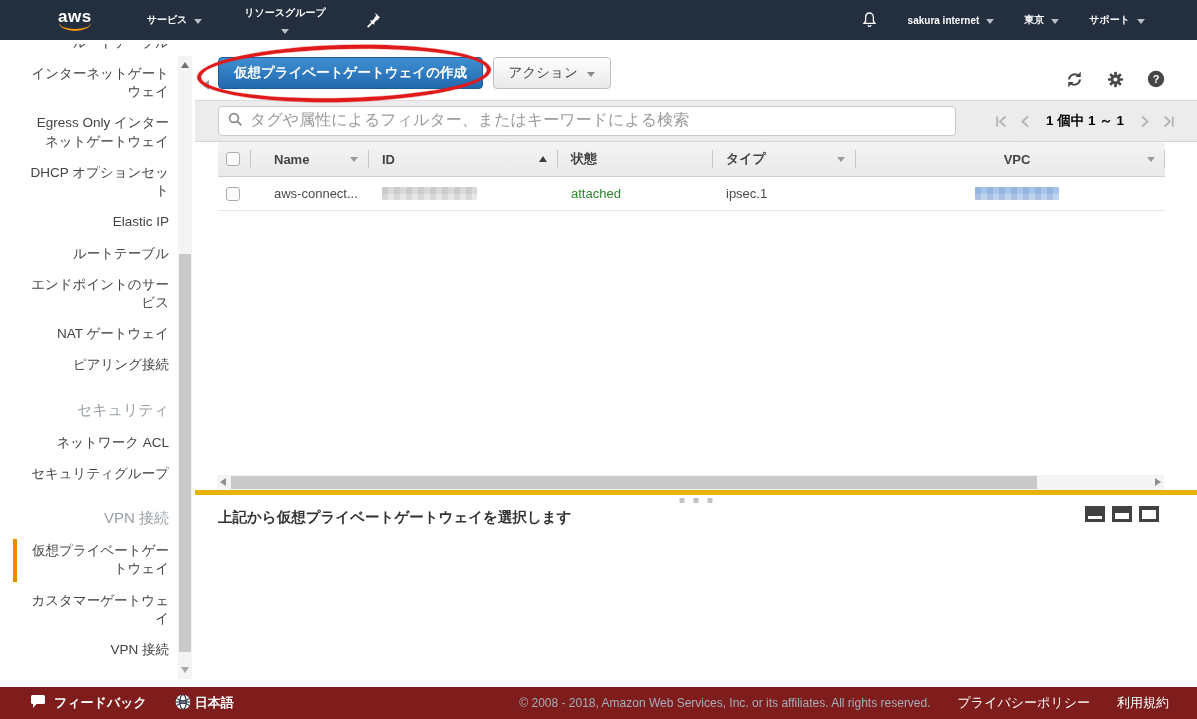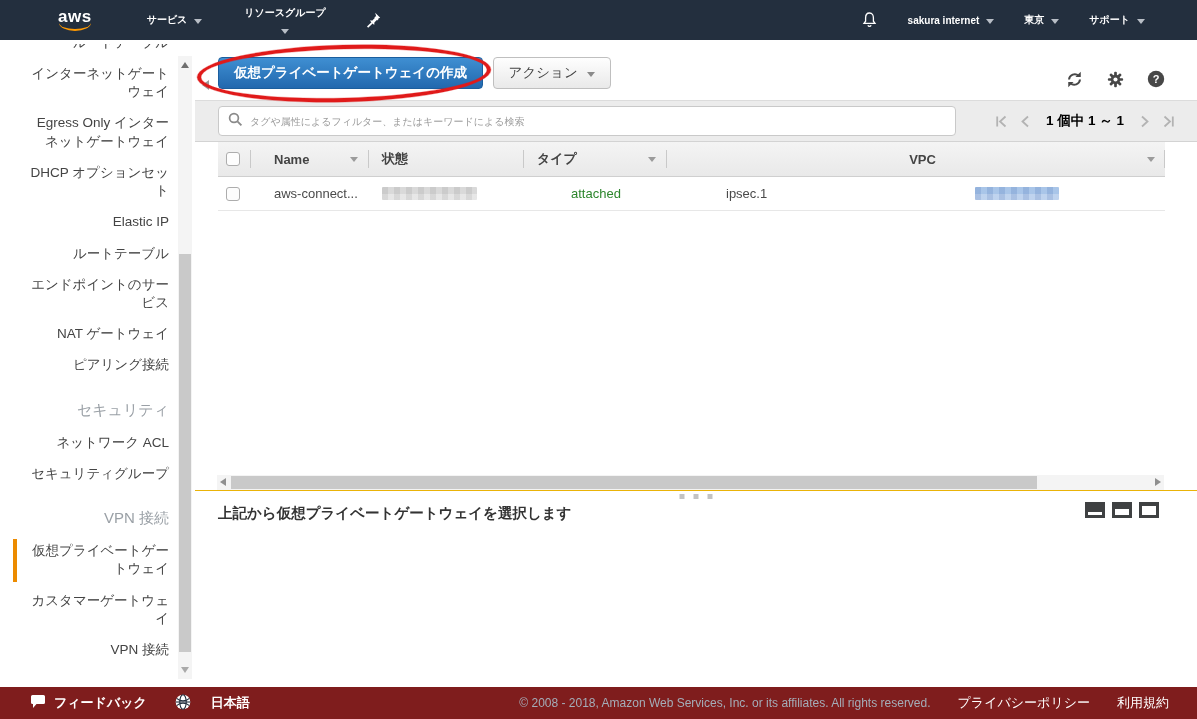--- a/index.html
+++ b/index.html
@@ -44,21 +44,21 @@
   .btn { display:inline-flex; align-items:center; height:32px; padding:0 15px; border-radius:4px; font-size:13.5px; cursor:pointer; vertical-align:top; }
   .btn-primary { background:linear-gradient(#3f8fd2,#2268ae); border:1px solid #1b5e9e; color:#fff; font-weight:bold; }
   .btn-default { background:linear-gradient(#fefefe,#e9e9e9); border:1px solid #bfbfbf; color:#444; margin-left:6px; gap:9px; }
   .chev-dn-dark { width:0; height:0; border-left:4px solid transparent; border-right:4px solid transparent; border-top:5px solid #8a8a8a; margin-top:2px; }
   .toolbar-icons { position:absolute; right:32px; top:30px; display:flex; gap:23px; align-items:center; }
   .toolbar-icons > span { cursor:pointer; display:flex; }
   .annotation-ellipse { position:absolute; left:2px; top:5px; width:294px; height:57px; border:4px solid #e01a1a; border-radius:50%; transform:rotate(-1.5deg); pointer-events:none; box-shadow:0 0 0 .5px rgba(224,26,26,.35), inset 0 0 0 .5px rgba(224,26,26,.35); }
 
   .filterbar { height:42px; background:#ececec; border-top:1px solid #dcdcdc; border-bottom:1px solid #d3d3d3; margin:0; display:flex; align-items:center; padding:0 22px 0 23px; flex:none; }
   .searchbox { width:738px; height:30px; background:#fff; border:1px solid #c9c9c9; border-radius:4px; display:flex; align-items:center; padding:0 9px; gap:7px; }
-  .searchbox input { border:none; outline:none; flex:1; font-size:10px; font-family:Liberation Sans, sans-serif; color:#444; background:transparent; }
+  .searchbox input { border:none; outline:none; flex:1; font-size:16px; font-family:Liberation Mono, monospace; color:#444; background:transparent; }
   .searchbox input::placeholder { color:#9a9a9a; }
   .pagination { margin-left:auto; display:flex; align-items:center; gap:12px; }
   .pagination .pg-btn { display:flex; cursor:default; }
   .pagination .pg-label { font-weight:bold; color:#000000; font-size:13.5px; margin:0 4px; white-space:nowrap; }
 
   .tbl { margin:0 32px 0 23px; flex:none; }
   .tbl-header { display:flex; height:35px; align-items:center; background:linear-gradient(#f4f4f4,#e9e9e9); border-bottom:1px solid #cfcfcf; font-weight:bold; color:#444; }
   .tbl-row { display:flex; height:34px; align-items:center; background:#fff; border-bottom:1px solid #e7e7e7; }
   .col { position:relative; height:100%; display:flex; align-items:center; padding-left:14px; flex:none; }
   .col.c-cb { width:32px; padding-left:8px; }
@@ -83,35 +83,35 @@
       repeating-linear-gradient(0deg, #c6d8f0 0 6px, #abc7e9 6px 13px); }
 
   .spacer { flex:1; }
 
   .hscroll { height:15px; margin:0 33px 0 22px; position:relative; background:#f4f4f4; flex:none; }
   .hscroll .arr-l, .hscroll .arr-r { position:absolute; top:3px; width:0; height:0; border-top:4.5px solid transparent; border-bottom:4.5px solid transparent; cursor:pointer; }
   .hscroll .arr-l { left:3px; border-right:6px solid #8f8f8f; }
   .hscroll .arr-r { right:3px; border-left:6px solid #8f8f8f; }
   .hscroll .thumb { position:absolute; left:14px; top:1px; height:13px; width:806px; background:#c9c9c9; cursor:grab; }
 
-  .detail { height:197px; border-top:1px solid #eab308; position:relative; padding-top:13px; flex:none; background:#fff; }
+  .detail { height:197px; border-top:5px solid #eab308; position:relative; padding-top:13px; flex:none; background:#fff; }
   .drag-dots { position:absolute; top:3px; left:50%; transform:translateX(-50%); display:flex; gap:9px; cursor:row-resize; }
   .drag-dots i { width:5px; height:5px; background:#c3c3c3; display:block; }
   .detail-msg { font-weight:bold; color:#333; font-size:14.5px; margin-left:23px; }
   .pane-icons { position:absolute; right:38px; top:11px; display:flex; gap:7px; }
   .pane-icon { width:20px; height:16px; background:#3f4142; position:relative; cursor:pointer; }
   .pane-icon i { position:absolute; left:3px; right:3px; background:#fff; display:block; }
   .pane-icon.p1 i { bottom:3px; height:3px; }
   .pane-icon.p2 i { bottom:3px; height:6px; }
   .pane-icon.p3 i { bottom:3px; height:9px; }
 
   
   .footer { height:32px; background:#7f1d1d; display:flex; align-items:center; color:#fff; font-size:13px; }
   .footer .fb { margin-left:30px; display:flex; align-items:center; gap:8px; font-weight:bold; cursor:pointer; }
-  .footer .lang { margin-left:28px; display:flex; align-items:flex-start; gap:20px; font-weight:bold; cursor:pointer; }
+  .footer .lang { margin-left:28px; display:flex; align-items:flex-start; gap:4px; font-weight:bold; cursor:pointer; }
   .footer .copy { margin-left:auto; color:#a4adb8; font-size:12px; }
   .footer .flink { color:#fff; margin-left:27px; cursor:pointer; }
   .footer .flink:last-child { margin-right:28px; }
 </style>
 </head>
 <body>
 
 <div class="topnav">
   <div class="aws-logo">
     <span class="txt">aws</span>
@@ -260,20 +260,24 @@
 
     <div class="tbl">
       <div class="tbl-header">
         <div class="col c-cb">
             <span class="cbx"></span>
           </div>
         <div class="col c-name">
           <span>Name</span>
           <span class="sort-dn"></span>
         </div>
+        <div class="col c-id">
+          <span>ID</span>
+          <span class="sort-up"></span>
+        </div>
         <div class="col c-state">
           <span>状態</span>
         </div>
         <div class="col c-type">
           <span>タイプ</span>
           <span class="sort-dn"></span>
         </div>
         <div class="col c-vpc">
           <span>VPC</span>
           <span class="sort-dn"></span>

